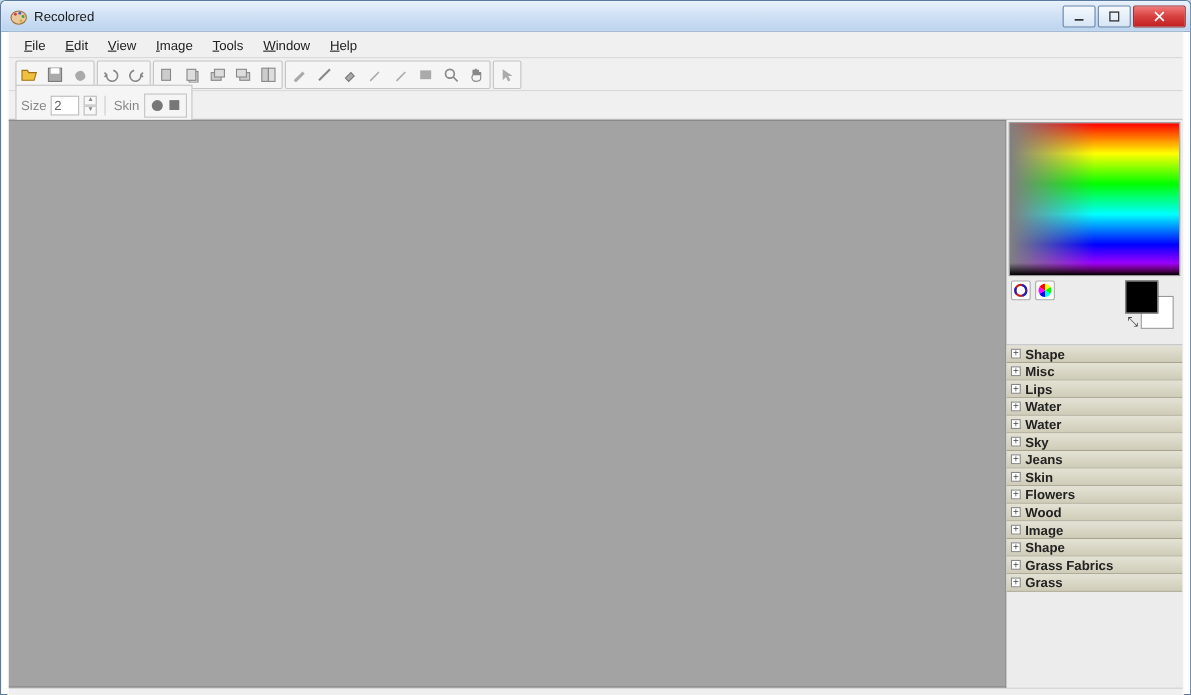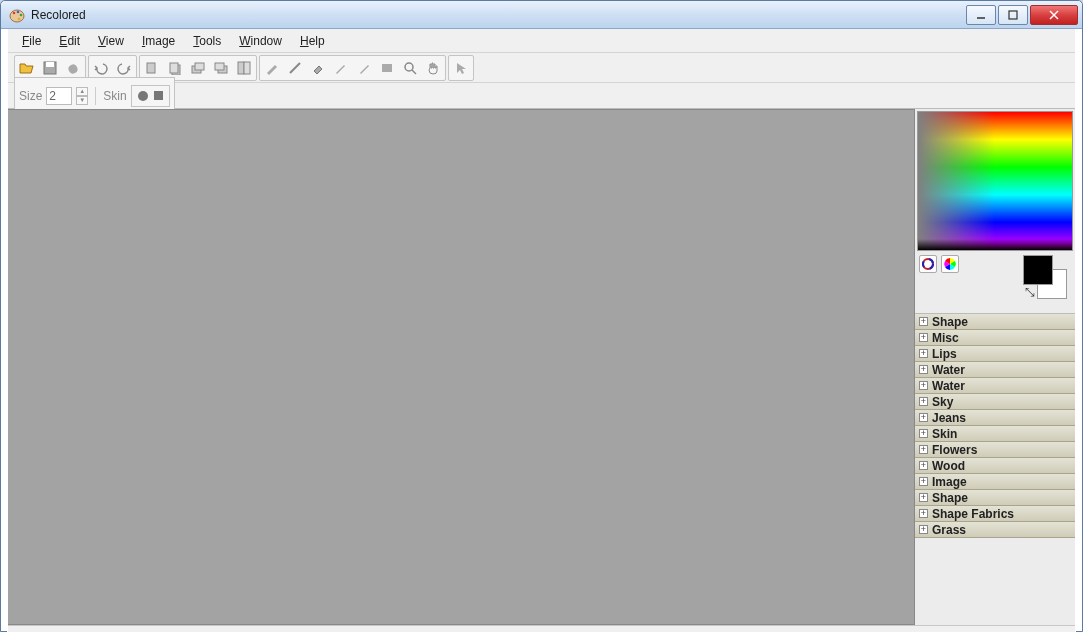--- a/index.html
+++ b/index.html
@@ -317,21 +317,21 @@
             <div class="cat">
               <span class="exp">+</span>
               <span>Image</span>
             </div>
             <div class="cat">
               <span class="exp">+</span>
               <span>Shape</span>
             </div>
             <div class="cat">
               <span class="exp">+</span>
-              <span>Shape Fabrics</span>
+              <span>Grass Fabrics</span>
             </div>
             <div class="cat">
               <span class="exp">+</span>
               <span>Grass</span>
             </div>
           </div>
       </div>
     </div>
 
     <div class="statusbar">

